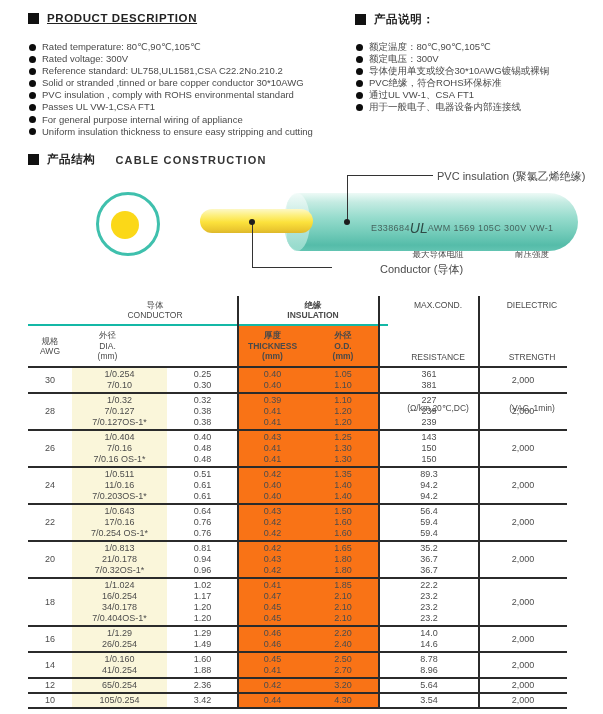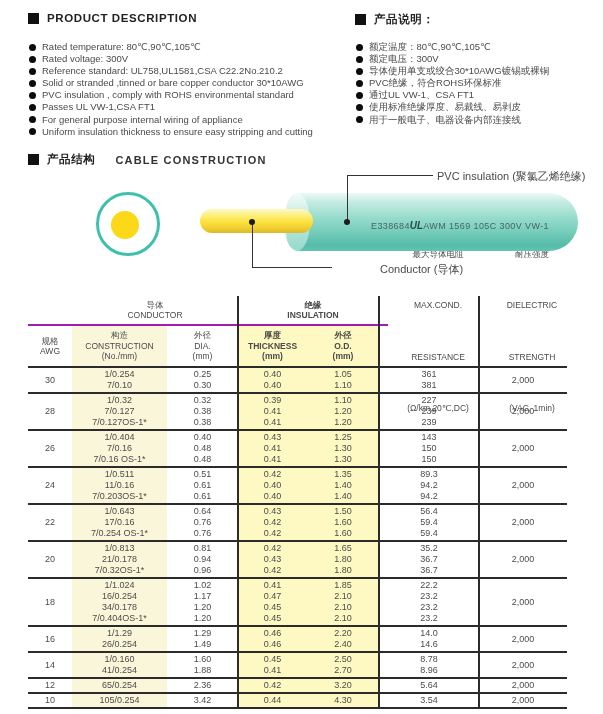--- a/index.html
+++ b/index.html
@@ -27,49 +27,49 @@
               background:#fbd818;}
   .cable-body{position:absolute;left:287px;top:28px;width:291px;height:58px;z-index:2;
               border-radius:14px 29px 29px 14px;
               background:linear-gradient(180deg,#edfaf6 0%,#c4ebe2 16%,#97dccd 42%,#74ccba 68%,#55bca9 90%,#63c4b2 100%);}
   .cable-face{position:absolute;left:-3px;top:0;width:26px;height:58px;border-radius:50%;
               background:linear-gradient(180deg,#f4fcfa 0%,#cfeee7 40%,#9fdfd1 100%);opacity:.85;}
   .rod{position:absolute;left:200px;top:44px;width:113px;height:24px;border-radius:12px;z-index:3;
        background:linear-gradient(180deg,#fdf8c6 0%,#fdef7a 28%,#fce23c 55%,#ecc930 85%,#ddb82b 100%);}
   .cable-print{position:absolute;left:371px;top:55px;z-index:4;font-size:9px;letter-spacing:.4px;
                color:#47655f;white-space:nowrap;display:flex;align-items:center;}
-  .ul-mark{font-weight:bold;font-style:italic;font-size:10px;color:#2e4a45;letter-spacing:0;}
+  .ul-mark{font-weight:normal;font-style:italic;font-size:14px;color:#2e4a45;letter-spacing:0;}
   .lead{position:absolute;background:#333;z-index:5;}
   .ldot{position:absolute;width:6px;height:6px;border-radius:50%;background:#1d1d1d;z-index:6;}
   .dlabel{position:absolute;z-index:6;font-size:11px;color:#4a4a4a;white-space:nowrap;}
 
   
   #spec-table{position:absolute;left:28px;top:296px;width:539px;border-bottom:2px solid #2b2b2b;}
   .c1{width:44px;}.c2{width:95px;}.c3{width:71px;}.c4{width:69px;}.c5{width:72px;}.c6{width:100px;}.c7{width:88px;}
   .bg-yellow{background:#faf6da;}
-  .bg-blue{background:#fef9c3;}
+  .bg-blue{background:#f97316;}
   .thead{display:flex;border-bottom:2px solid #2b2b2b;height:70px;color:#4a4a4a;}
   .th-block{display:flex;flex-direction:column;flex:none;}
-  .th-gtitle{height:28px;border-bottom:2px solid #a21caf;display:flex;flex-direction:column;
+  .th-gtitle{height:28px;border-bottom:2px solid #14b8a6;display:flex;flex-direction:column;
              justify-content:center;align-items:center;font-size:8.5px;line-height:10.5px;flex:none;}
   .th-sub{display:flex;flex:1;}
   .th-cell{display:flex;flex-direction:column;justify-content:center;align-items:center;
            font-size:8.5px;line-height:10.5px;text-align:center;flex:none;}
   .th-tall{height:70px;gap:41px;}
   .tbody{display:flex;flex-direction:column;}
   .trow{display:flex;}
   .trow + .trow{border-top:2px solid #2b2b2b;}
   .cell{display:flex;flex-direction:column;justify-content:center;align-items:center;
         padding:1px 0;font-size:9px;line-height:11px;text-align:center;color:#4c4c4c;flex:none;}
   .vline{position:absolute;top:0;bottom:0;width:2px;background:#2b2b2b;z-index:3;}
 </style>
 </head>
 <body>
 
-<div class="sec-head" style="left:28px;top:12px;">
+<div class="sec-head" style="left:28px;top:12px;text-decoration:underline;">
   <span class="sq"></span>
   <span>PRODUCT  DESCRIPTION</span>
 </div>
 <div class="spec-list" style="left:28px;top:41px;width:327px;">
     <div class="list-item">
       <span class="dot"></span>
       <span>Rated temperature: 80℃,90℃,105℃</span>
     </div>
     <div class="list-item">
       <span class="dot"></span>
@@ -118,24 +118,20 @@
       <span class="dot"></span>
       <span>导体使用单支或绞合30*10AWG镀锡或裸铜</span>
     </div>
     <div class="list-item">
       <span class="dot"></span>
       <span>PVC绝缘，符合ROHS环保标准</span>
     </div>
     <div class="list-item">
       <span class="dot"></span>
       <span>通过UL VW-1、CSA FT1</span>
-    </div>
-    <div class="list-item">
-      <span class="dot"></span>
-      <span>使用标准绝缘厚度、易裁线、易剥皮</span>
     </div>
     <div class="list-item">
       <span class="dot"></span>
       <span>用于一般电子、电器设备内部连接线</span>
     </div>
   </div>
 
 <div class="sec-head" style="left:28px;top:152px;text-align:right;">
   <span class="sq"></span>
   <span>产品结构</span>
@@ -175,25 +171,20 @@
           <div>规格</div>
           <div>AWG</div>
         </div>
     </div>
     <div class="th-block" style="width:166px;">
       <div class="th-gtitle">
           <div>导体</div>
           <div>CONDUCTOR</div>
         </div>
       <div class="th-sub">
-        <div class="th-cell c2 bg-yellow">
-            <div>构造</div>
-            <div>CONSTRUCTION</div>
-            <div>(No./mm)</div>
-          </div>
         <div class="th-cell c3">
             <div>外径</div>
             <div>DIA.</div>
             <div>(mm)</div>
           </div>
       </div>
     </div>
     <div class="th-block" style="width:150px;font-weight:bold;">
       <div class="th-gtitle">
           <div>绝缘</div>

